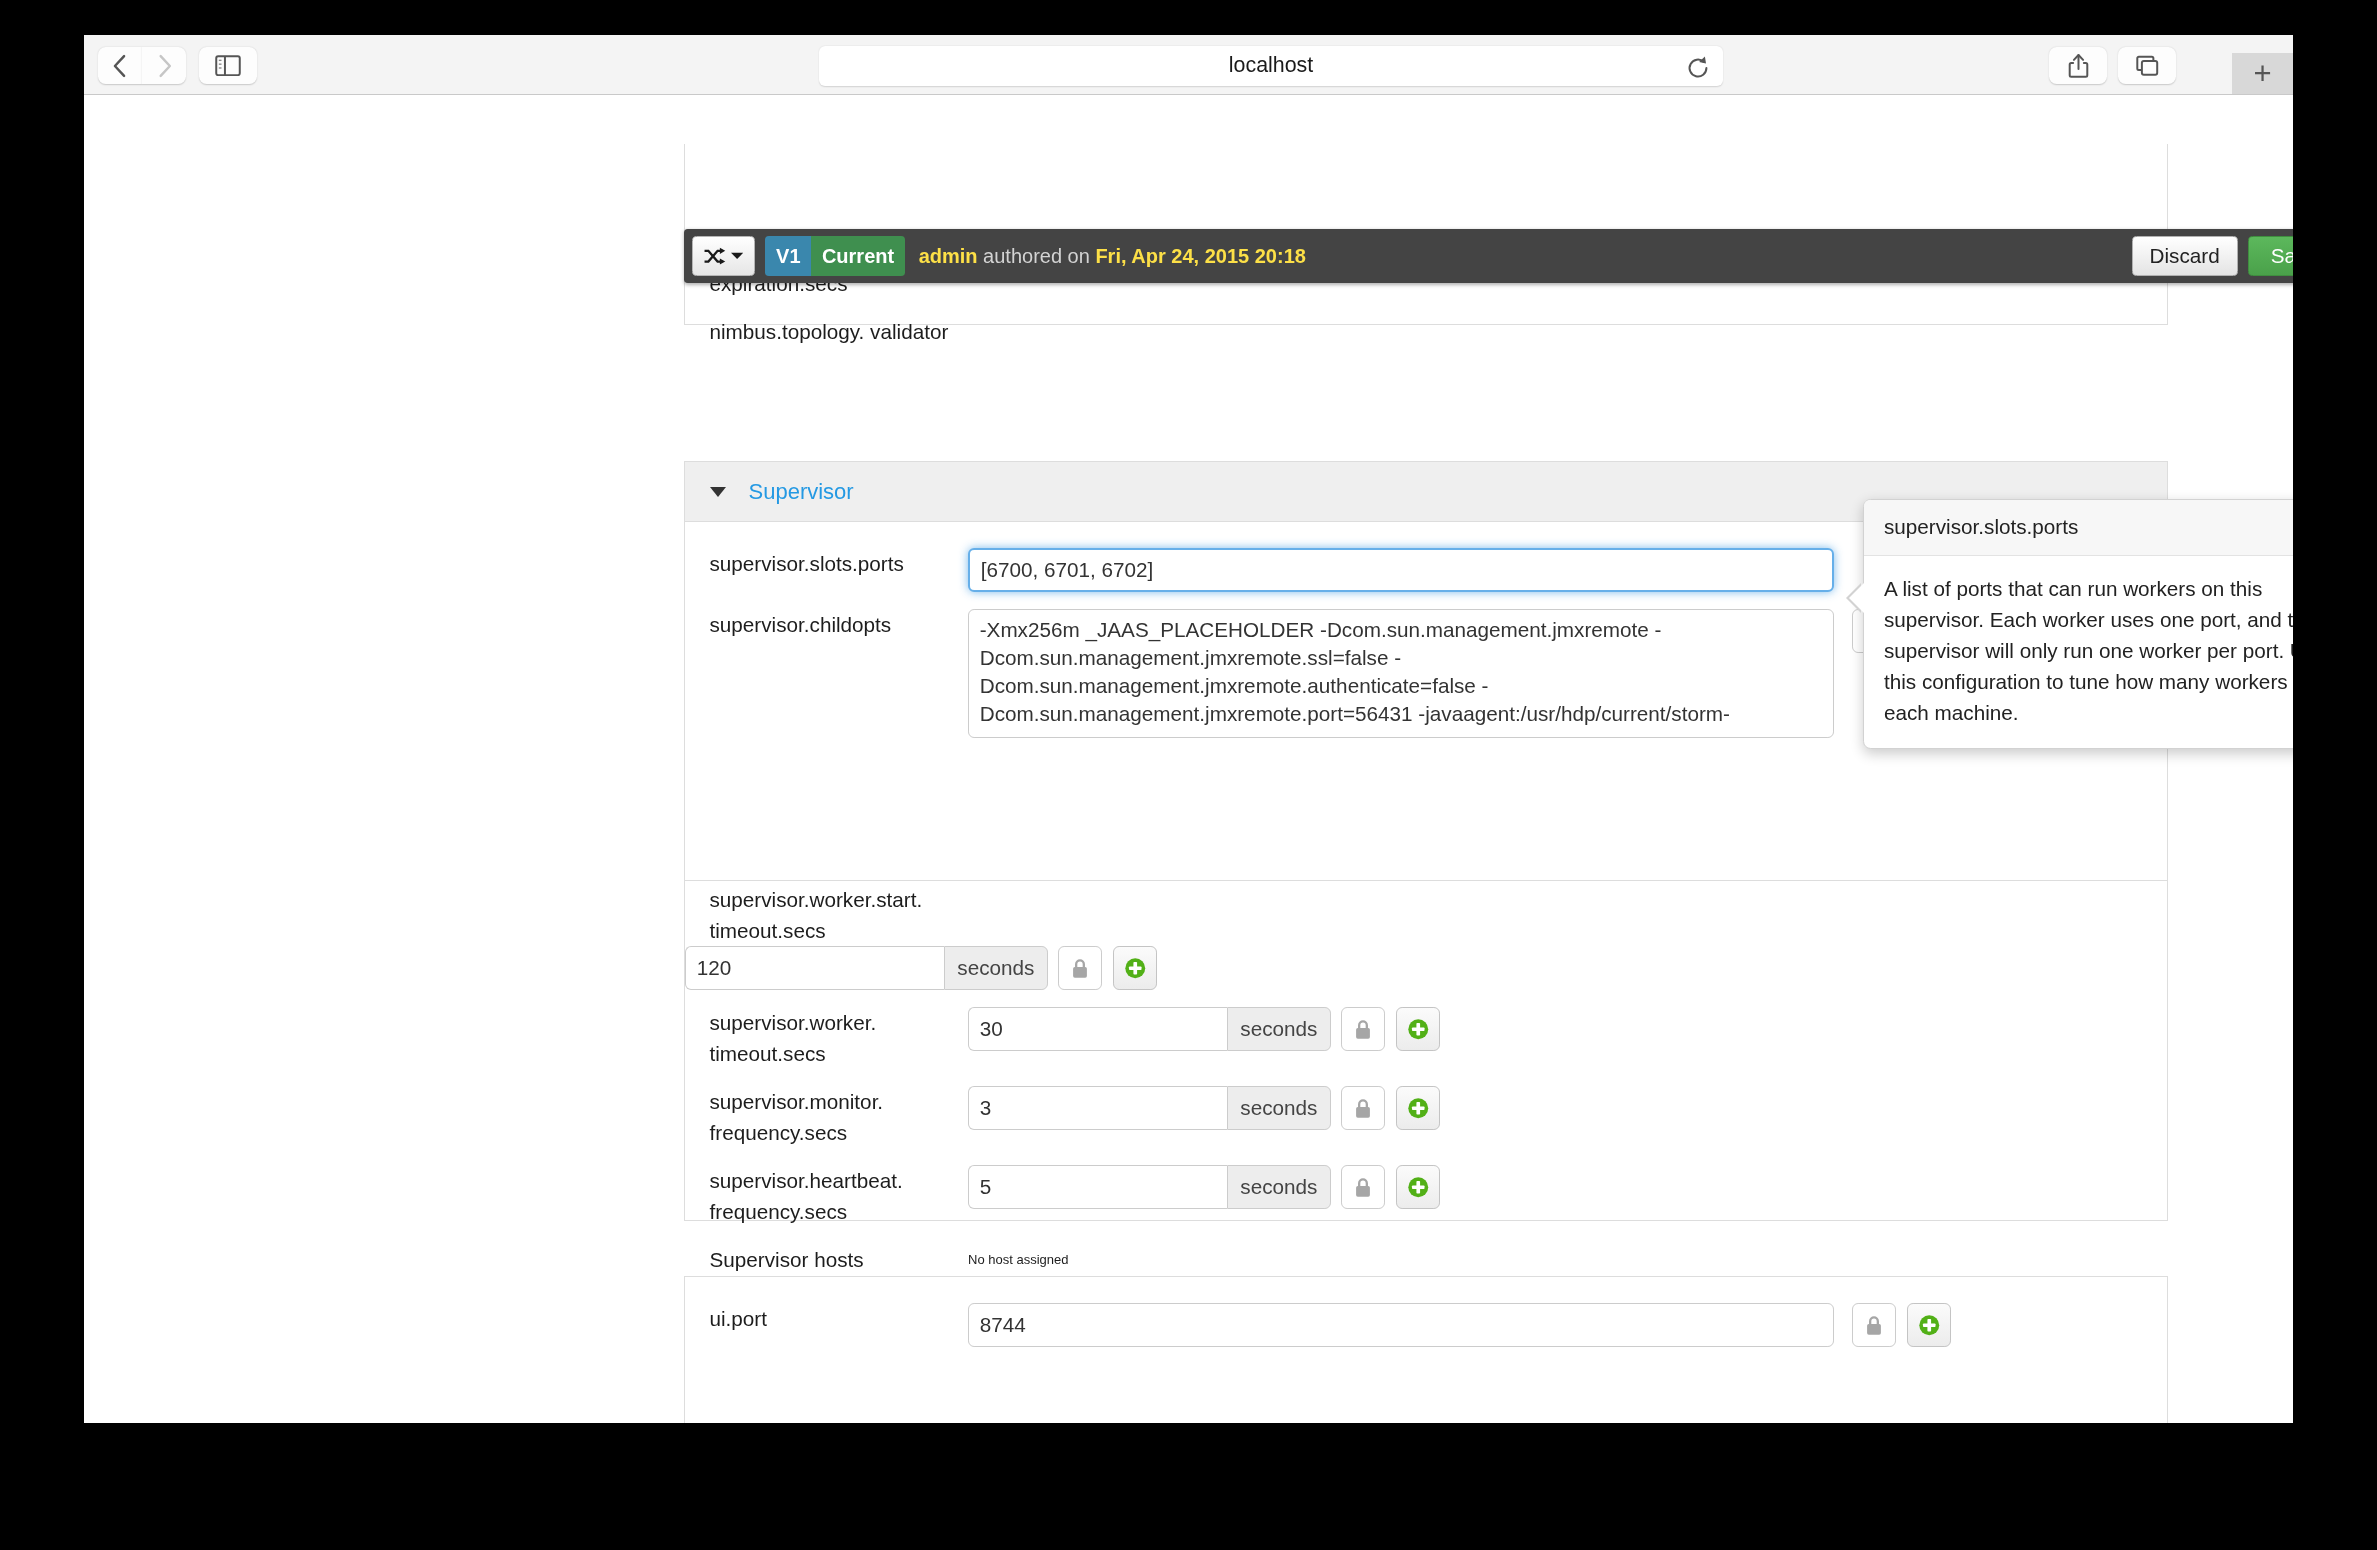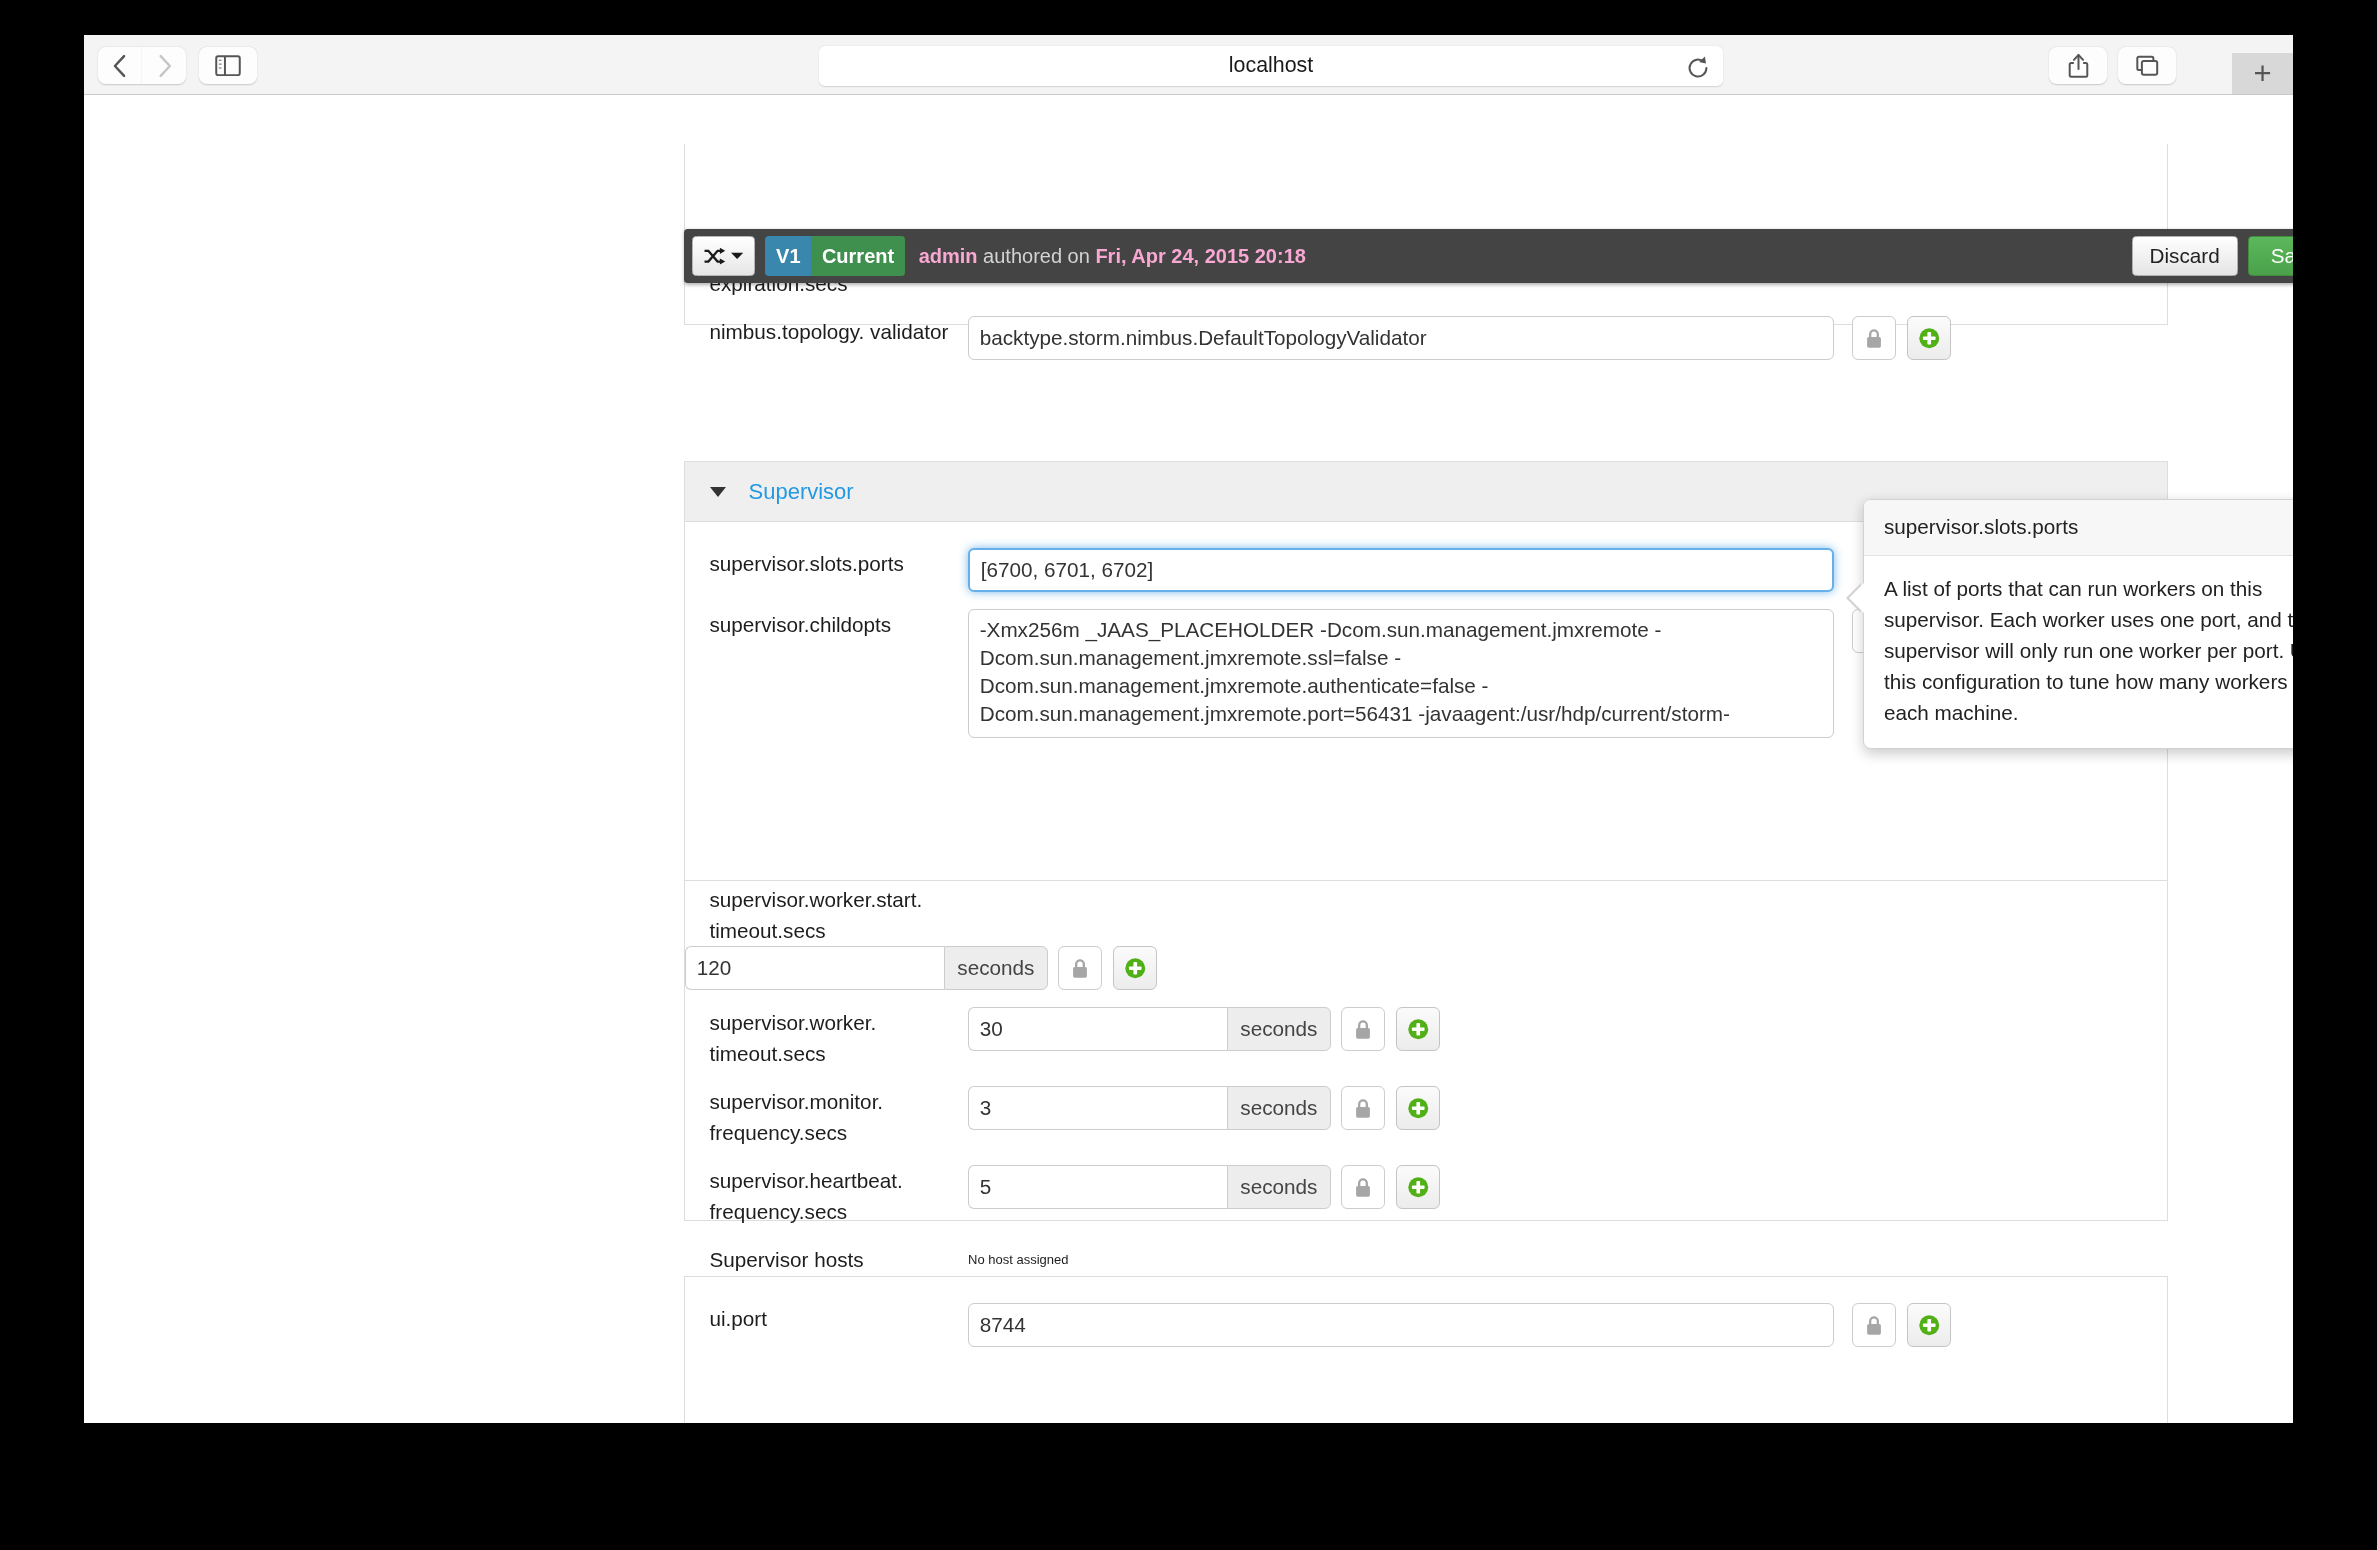--- a/index.html
+++ b/index.html
@@ -192,21 +192,21 @@
     height: 40px;
     display: flex; align-items: center; justify-content: center;
     color: #fff; font-size: 20px; font-weight: bold;
     padding: 0 10.7px;
   }
   #badge-version { background: #3a87ad; border-radius: 3.8px 0 0 3.8px; }
   #badge-current { background: #3f8f4f; border-radius: 0 3.8px 3.8px 0; }
   #version-meta {
     margin-left: 13.8px; color: #d3d3d3; font-size: 20px; white-space: nowrap;
   }
-  #version-meta b { color: #f9a8d4; font-weight: bold; }
+  #version-meta b { color: #fde047; font-weight: bold; }
   #bar-spacer { flex: 1; }
   #discard-btn {
     height: 40px; padding: 0 17px;
     background: linear-gradient(#ffffff,#e4e4e4);
     border: 0.8px solid #b0b0b0; border-radius: 4.6px;
     font-size: 20.7px; color: #222;
     display: flex; align-items: center;
     margin-right: 10.7px;
   }
   #save-btn {
@@ -324,36 +324,20 @@
                 <circle cx="16" cy="16" r="13" fill="#52b017"></circle>
                 <rect x="13.6" y="7.8" width="4.8" height="16.4" fill="#fff" rx="1"></rect>
                 <rect x="7.8" y="13.6" width="16.4" height="4.8" fill="#fff" rx="1"></rect>
               </svg>
             </div>
           </div>
         </div>
 
         <div class="cfg-row">
           <div class="cfg-label">nimbus.topology. validator</div>
-          <div class="cfg-control">
-            <input class="txt-input input-wide" value="backtype.storm.nimbus.DefaultTopologyValidator" style="">
-            <div class="icon-btn" style="margin-left:18.4px;">
-              <svg width="20" height="23" viewBox="0 0 26 30">
-                <rect x="4" y="13" width="18" height="14" rx="2.2" fill="#a6a6a6"></rect>
-                <path d="M8 13V9.5a5 5 0 0 1 10 0V13" fill="none" stroke="#a6a6a6" stroke-width="3"></path>
-              </svg>
-            </div>
-            <div class="icon-btn plus">
-              <svg width="24.5" height="24.5" viewBox="0 0 32 32">
-                <circle cx="16" cy="16" r="13" fill="#52b017"></circle>
-                <rect x="13.6" y="7.8" width="4.8" height="16.4" fill="#fff" rx="1"></rect>
-                <rect x="7.8" y="13.6" width="16.4" height="4.8" fill="#fff" rx="1"></rect>
-              </svg>
-            </div>
-          </div>
         </div>
 
       </div>
     </div>
 
     <div class="panel" id="panel-supervisor" style="top:366px; height:420px;">
       <div class="panel-head">
         <div class="caret-down"></div>
         <span class="panel-title">Supervisor</span>
       </div>

